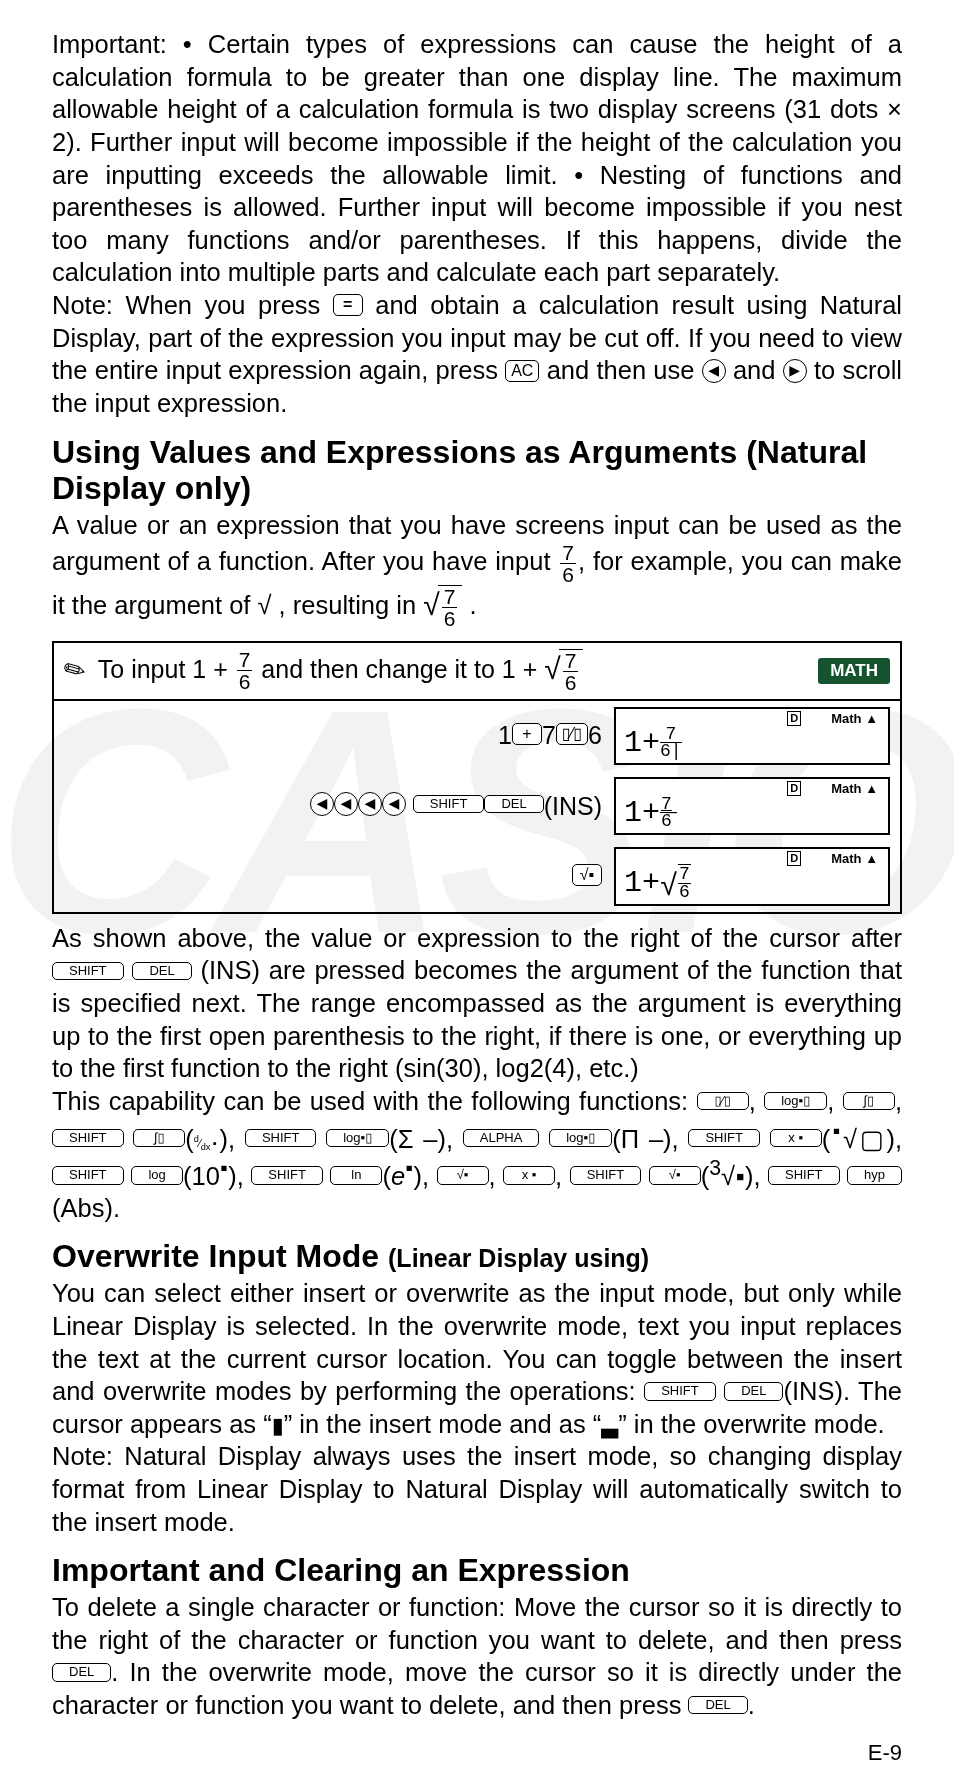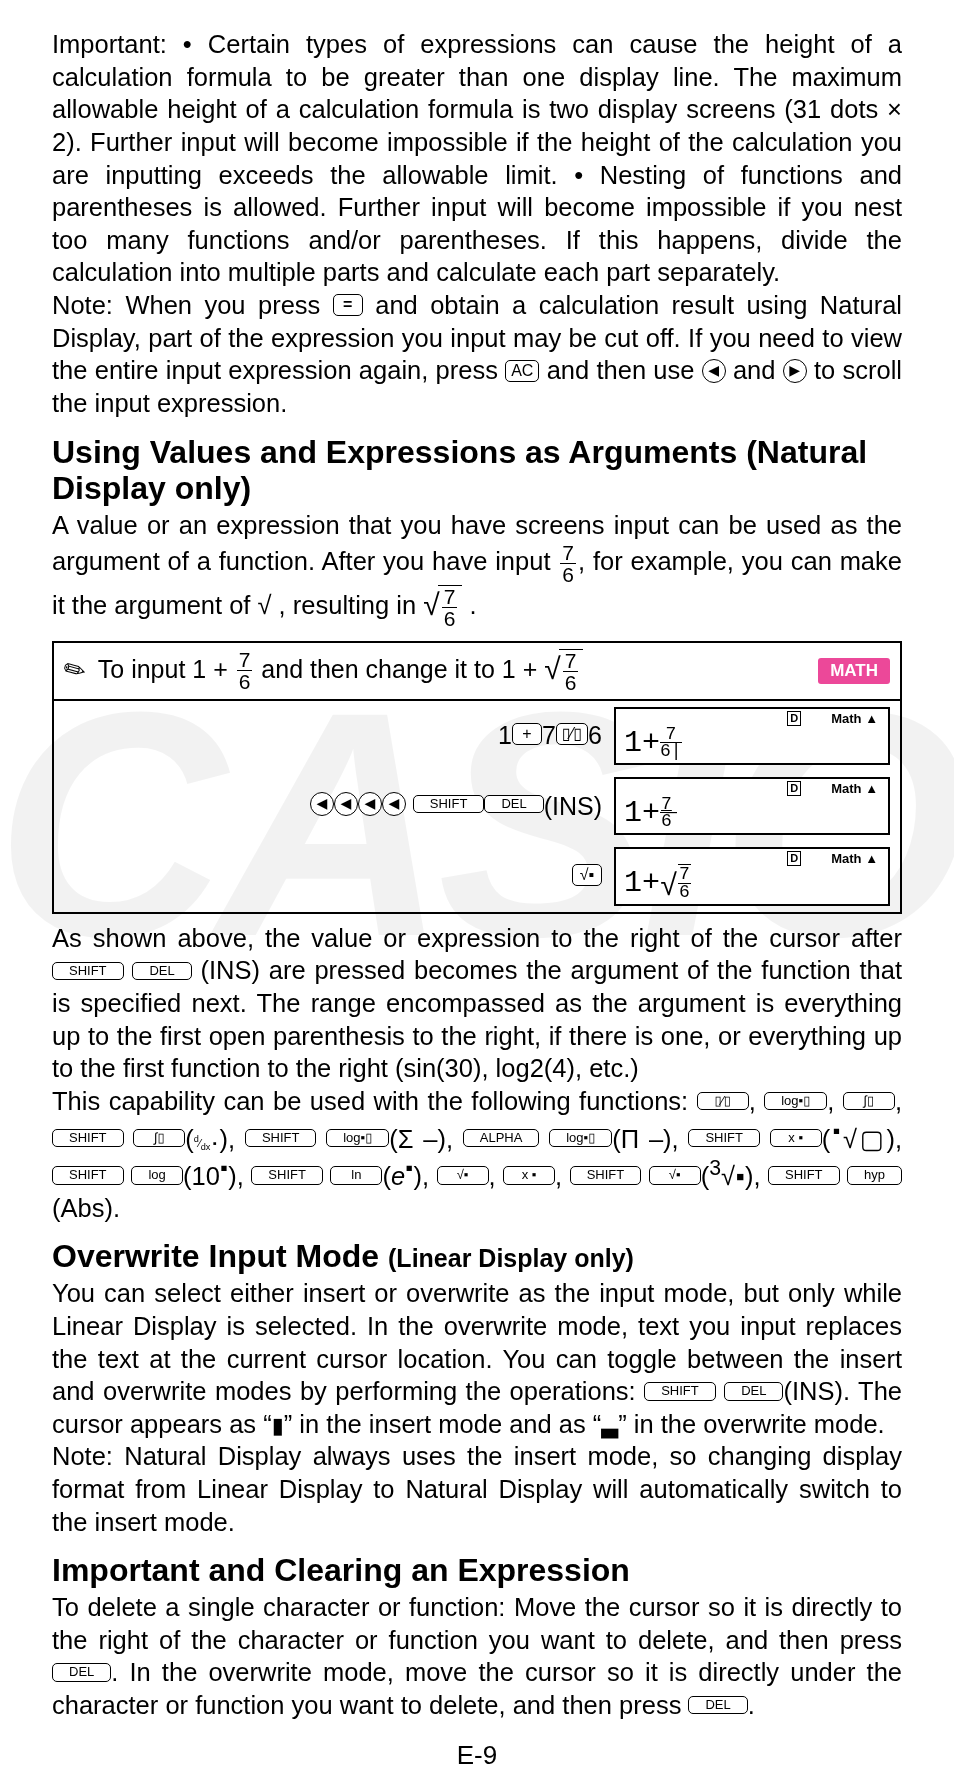--- a/index.html
+++ b/index.html
@@ -103,21 +103,21 @@
     display: flex;
     align-items: center;
     gap: 12px;
   }
   .pencil {
     font-size: 26px;
     transform: rotate(-30deg);
     display: inline-block;
   }
   .math-badge {
-    background: #ec4899; color: #fff;
+    background: #14532d; color: #fff;
     font-weight: 700;
     font-size: 17px;
     padding: 3px 12px;
     border-radius: 3px;
   }
   .ex-row {
     display: flex;
     align-items: stretch;
   }
   .ex-left {
@@ -145,22 +145,22 @@
     font-weight: 700;
     font-family: Arial, sans-serif;
   }
   .screen .topbar .d { border: 1px solid #000; padding: 0 2px; font-size: 11px; }
   .screen .body {
     padding: 0 8px 4px 8px;
     font-size: 30px;
     line-height: 1.0;
   }
   .pagefoot {
-    text-align: center;
-    font-size: 26px;
+    text-align: right;
+    font-size: 22px;
     margin-top: 18px;
   }
   .sfrac {
     display: inline-block;
     vertical-align: middle;
     text-align: center;
     line-height: 0.9;
     font-size: 18px;
   }
   .sfrac .n { display:block; border-bottom: 1.6px solid #000; padding: 0 1px;}
@@ -278,21 +278,21 @@
   <span class="key small">ln</span>(<i>e</i><sup>▪</sup>),
   <span class="key small">√▪</span>,
   <span class="key small">x ▪</span>,
   <span class="key small">SHIFT</span>
   <span class="key small">√▪</span>(<sup>3</sup>√▪),
   <span class="key small">SHIFT</span>
   <span class="key small">hyp</span>(Abs).
 </p>
 
 <h2 class="sect" style="margin-top:14px;">
-  <span>Overwrite Input Mode</span> <span style="font-size:25px;">(Linear Display only)</span>
+  <span>Overwrite Input Mode</span> <span style="font-size:25px;">(Linear Display using)</span>
 </h2>
 
 <p>
   <span>You can select either insert or overwrite as the input mode, but only while Linear Display is selected. In the overwrite mode, text you input replaces the text at the current cursor location. You can toggle between the insert and overwrite modes by performing the operations: </span><span class="key small">SHIFT</span> <span class="key small">DEL</span><span>(INS). The cursor appears as “</span><span style="font-size:22px;">▮</span><span>” in the insert mode and as “</span><span style="font-size:22px;">▃</span><span>” in the overwrite mode.</span>
 </p>
 
 <p>
   <span class="bold">Note:</span> <span>Natural Display always uses the insert mode, so changing display format from Linear Display to Natural Display will automatically switch to the insert mode.</span>
 </p>
 

